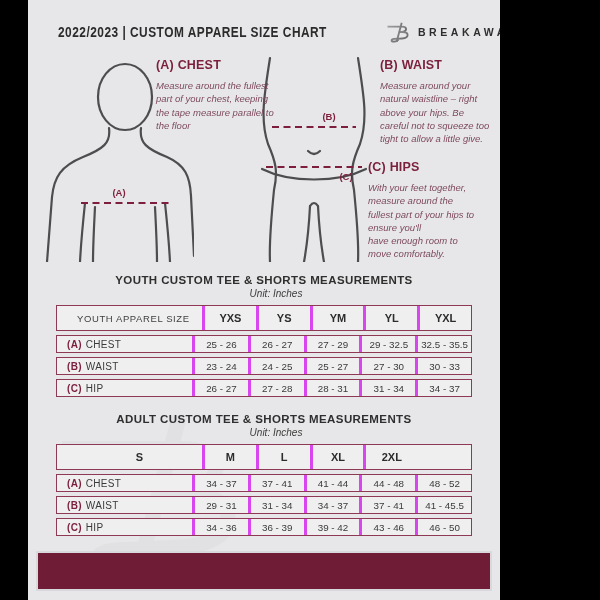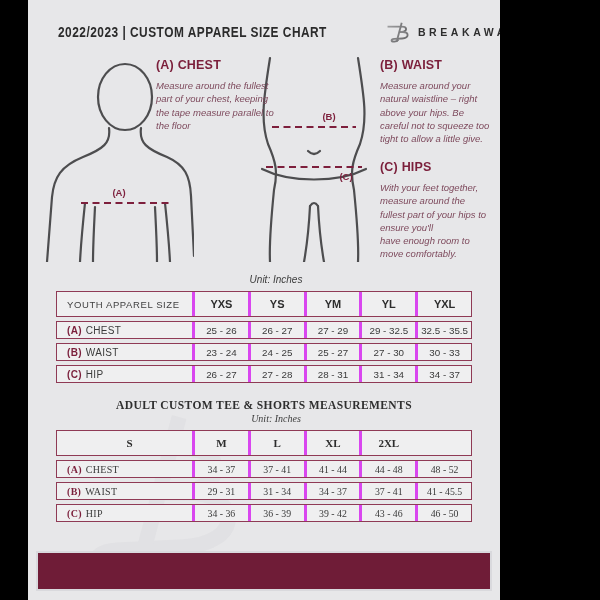--- a/index.html
+++ b/index.html
@@ -18,26 +18,26 @@
   .fig path,.fig ellipse{fill:none;stroke:#4d4d4f;stroke-width:2.2;stroke-linecap:round;}
   .dash{stroke:#7d1f3c;stroke-width:2;stroke-dasharray:7 4.5;fill:none;}
   .fig text{font-family:"Liberation Sans",sans-serif;font-size:9.5px;font-weight:700;fill:#7d1f3c;}
   .instr{position:absolute;width:120px;}
   .instr-head{font-size:12.5px;font-weight:800;color:#7b1f3b;letter-spacing:.2px;margin-bottom:7px;}
   .instr-body{font-size:9.5px;font-style:italic;color:#7e4a5d;line-height:1.4;white-space:pre-line;}
 
   
   .table-block{position:relative;z-index:2;text-align:center;}
   .tb-youth{margin-top:10px;}
-  .tb-adult{margin-top:16px;font-family:Liberation Serif, serif;}
+  .tb-adult{margin-top:16px;}
   .tbl-title{font-size:11.5px;font-weight:700;color:#2f2f2f;letter-spacing:.4px;}
   .tbl-unit{font-size:10px;font-style:italic;color:#3c3c3c;margin-top:2px;padding-left:24px;}
   .size-table{width:416px;margin:6px auto 0;text-align:left;}
   .trow{display:grid;grid-template-columns:135px repeat(5,1fr);background:#efeff0;border:1px solid #8f3a55;margin-top:4px;height:16px;}
-  .trow.thead{height:24px;margin-top:0;}
+  .trow.thead{height:24px;margin-top:0;padding-left:10px;}
   .cell{display:flex;align-items:center;border-left:3px solid #d946ef;overflow:hidden;}
   .cell:first-child{border-left:none;padding-left:10px;}
   .size-col{justify-content:center;}
   .head-label{font-size:9.5px;color:#3f3f3f;letter-spacing:.6px;}
   .head-size{font-size:11px;font-weight:700;color:#2c2c2c;}
   .row-label{font-size:10px;color:#3a3a3a;letter-spacing:.3px;}
   .prefix{color:#7b1f3b;font-weight:800;margin-right:4px;}
   .val{font-size:9.8px;color:#3a3a3a;}
 
   
@@ -100,28 +100,29 @@
     <div class="instr" style="left:352px;top:2px;width:112px">
       <div class="instr-head">(B) WAIST</div>
       <div class="instr-body">Measure around your natural waistline – right above your hips. Be careful not to squeeze too tight to allow a little give.</div>
     </div>
 
     <div class="instr" style="left:128px;top:2px">
       <div class="instr-head">(A) CHEST</div>
       <div class="instr-body">Measure around the fullest part of your chest, keeping the tape measure parallel to the floor</div>
     </div>
 
-    <div class="instr" style="left:352px;top:104px;width:112px">
+    <div class="instr" style="left:340px;top:104px;width:112px">
       <div class="instr-head">(C) HIPS</div>
       <div class="instr-body">With your feet together, measure around the fullest part of your hips to ensure you'll
 have enough room to move comfortably.</div>
     </div>
   </div>
 
   <div class="table-block tb-youth">
+    <div class="tbl-title">YOUTH CUSTOM TEE &amp; SHORTS MEASUREMENTS</div>
     <div class="tbl-unit">Unit: Inches</div>
     <div class="size-table">
         <div class="trow thead">
           <div class="cell head-label">YOUTH APPAREL SIZE</div>
           <div class="cell size-col head-size">YXS</div>
           <div class="cell size-col head-size">YS</div>
           <div class="cell size-col head-size">YM</div>
           <div class="cell size-col head-size">YL</div>
           <div class="cell size-col head-size">YXL</div>
         </div>

